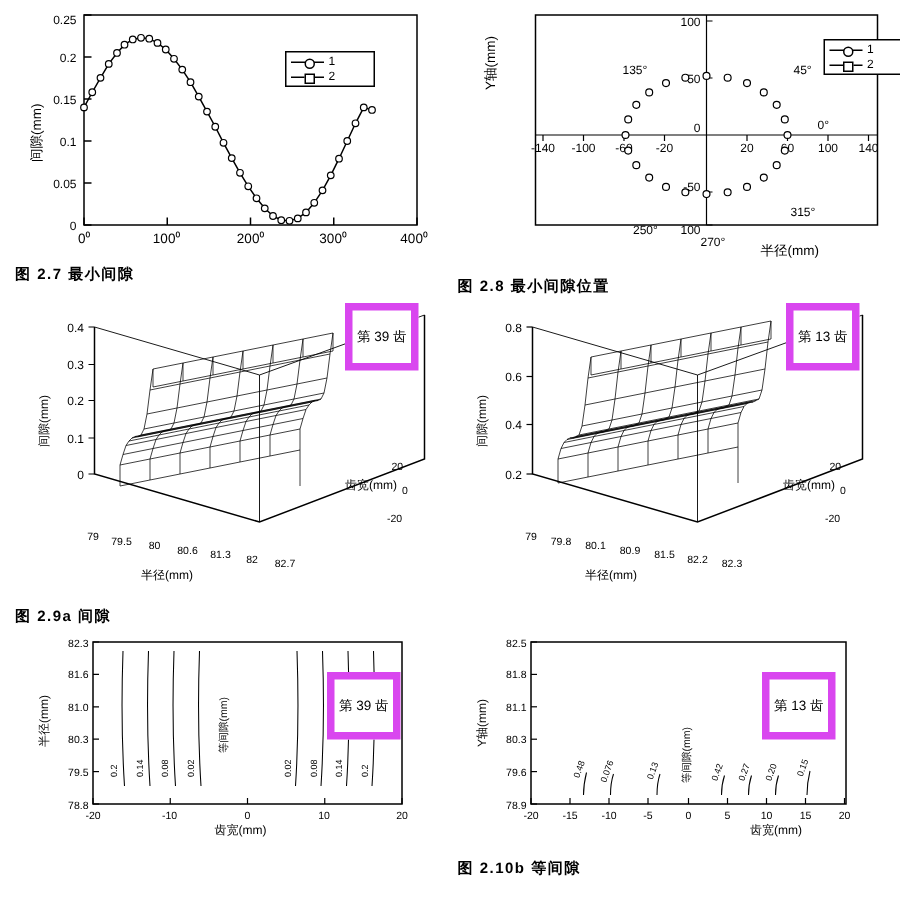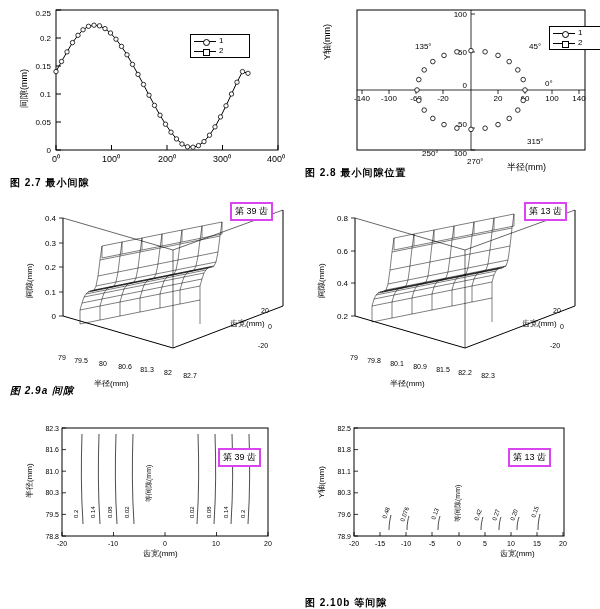--- a/index.html
+++ b/index.html
@@ -42,24 +42,24 @@
     padding:1px 3px;
     line-height:10px;
   }
   .legend .row{display:flex;align-items:center;gap:3px;height:10px;}
   .legend .sample{width:22px;height:6px;position:relative;}
   .legend .sample .ln{position:absolute;left:0;top:3px;width:22px;border-top:1px solid #000;}
   .legend .sample .mk{position:absolute;top:0.5px;left:9px;width:5px;height:5px;border:1px solid #000;border-radius:50%;background:#fff;}
   .legend .sample .mk2{position:absolute;top:0.5px;left:9px;width:5px;height:5px;border:1px solid #000;background:#fff;}
   .tagbox{
     position:absolute;
-    border:2px solid #d946ef;
+    border:5px solid #d946ef;
     background:#fff;
     font-size:9px;
-    padding:1px 3px;
+    padding:11px 3px;
     white-space:nowrap;
   }
   svg{display:block;}
   .ttl{font-size:8px;}
 </style>
 </head>
 <body>
 
 <div class="page">
 
@@ -242,21 +242,21 @@
         </div>
       <div class="row">
           <span class="sample">
             <span class="ln"></span>
             <span class="mk2"></span>
           </span>
           <span>2</span>
         </div>
     </div>
   </div>
-  <div class="cap" style="left:305px;top:166px;width:290px;">图 2.8 最小间隙位置</div>
+  <div class="cap" style="left:305px;top:184px;width:290px;">图 2.8 最小间隙位置</div>
 
   <div class="panel" style="left:18px;top:198px;width:275px;height:190px;">
     <svg width="275" height="190" viewBox="0 0 275 190">
 
       <polyline fill="none" stroke="#000" stroke-width="1" points="45,20 45,118 155,150 265,108 265,12"></polyline>
       <line x1="45" y1="20" x2="155" y2="52" stroke="#000" stroke-width="0.6"></line>
       <line x1="155" y1="52" x2="265" y2="12" stroke="#000" stroke-width="0.6"></line>
       <line x1="155" y1="52" x2="155" y2="150" stroke="#000" stroke-width="0.6"></line>
 
       <g stroke="#000" stroke-width="0.8">
@@ -322,21 +322,21 @@
         <path d="M144,48 L164,44 L164,32"></path>
         <path d="M164,44 L184,40 L184,28"></path>
         <path d="M184,40 L204,36 L204,24"></path>
       </g>
     </svg>
     <div class="vlabel" style="left:6px;top:100px;font-size:8px;">间隙(mm)</div>
     <div class="axis-label" style="left:76px;top:180px;font-size:8px;">半径(mm)</div>
     <div class="axis-label" style="left:212px;top:120px;font-size:8px;">齿宽(mm)</div>
     <div class="tagbox" style="left:212px;top:4px;">第 39 齿</div>
   </div>
-  <div class="cap" style="left:10px;top:384px;width:285px;font-style:italic;">图 2.9a 间隙</div>
+  <div class="cap" style="left:10px;top:404px;width:285px;">图 2.9a 间隙</div>
 
   <div class="panel" style="left:310px;top:198px;width:278px;height:190px;">
     <svg width="278" height="190" viewBox="0 0 278 190">
       <polyline fill="none" stroke="#000" stroke-width="1" points="45,20 45,118 155,150 265,108 265,12"></polyline>
       <line x1="45" y1="20" x2="155" y2="52" stroke="#000" stroke-width="0.6"></line>
       <line x1="155" y1="52" x2="265" y2="12" stroke="#000" stroke-width="0.6"></line>
       <line x1="155" y1="52" x2="155" y2="150" stroke="#000" stroke-width="0.6"></line>
       <g stroke="#000" stroke-width="0.8">
         <line x1="41" y1="118" x2="45" y2="118"></line>
         <line x1="41" y1="85" x2="45" y2="85"></line>
@@ -513,15 +513,15 @@
         <text x="186" y="103" transform="rotate(-70 186 103)">0.27</text>
         <text x="204" y="103" transform="rotate(-70 204 103)">0.20</text>
         <text x="225" y="100" transform="rotate(-70 225 100)">0.15</text>
       </g>
       <text x="150" y="104" font-size="7" transform="rotate(-90 150 104)">等间隙(mm)</text>
     </svg>
     <div class="vlabel" style="left:6px;top:80px;font-size:8px;">Y轴(mm)</div>
     <div class="axis-label" style="left:190px;top:130px;font-size:8px;">齿宽(mm)</div>
     <div class="tagbox" style="left:198px;top:30px;">第 13 齿</div>
   </div>
-  <div class="cap" style="left:305px;top:572px;width:290px;margin-top:24px;">图 2.10b 等间隙</div>
+  <div class="cap" style="left:305px;top:572px;width:290px;">图 2.10b 等间隙</div>
 
 </div>
 
 </body></html>

